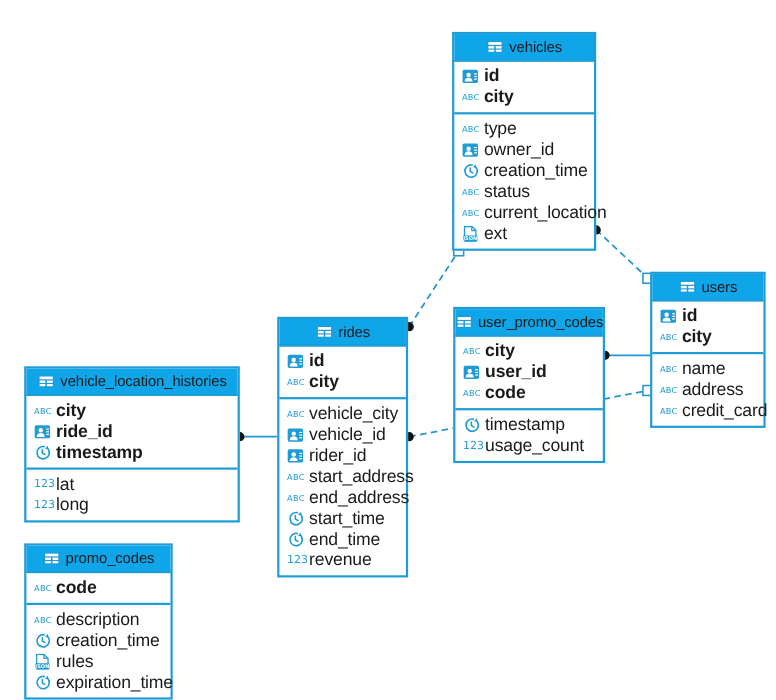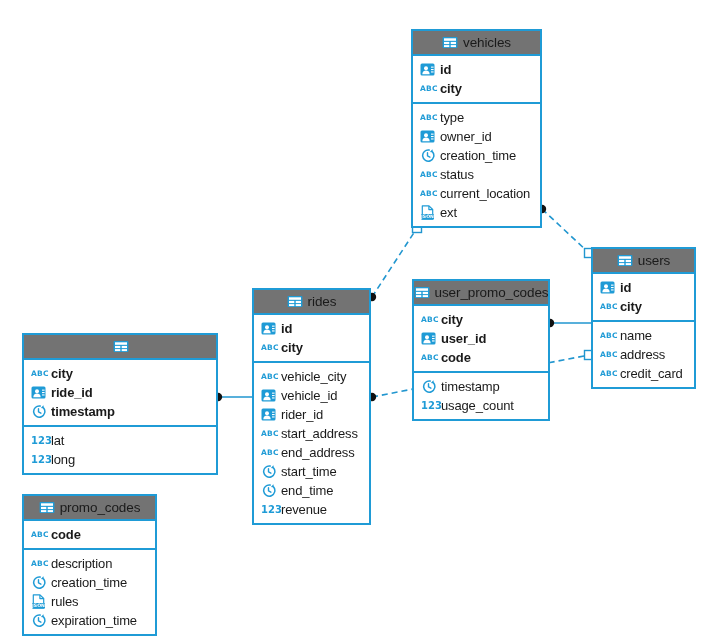--- a/index.html
+++ b/index.html
@@ -36,21 +36,21 @@
     z-index: 2;
   }
   .entity-header {
     box-sizing: border-box;
     height: 25px;
     display: flex;
     align-items: center;
     justify-content: center;
     gap: 6px;
     border-bottom: 2px solid #1f9bd6;
-    background: #737373;
+    background: #0ea5e9;
     padding: 0 6px;
   }
   .entity-title {
     font-size: 13.5px;
     color: #1a1a1a;
     white-space: nowrap;
     letter-spacing: -0.1px;
   }
   .field-group {
     padding: 4px 0 4px 0;
@@ -60,41 +60,41 @@
   }
   .field {
     display: flex;
     align-items: center;
     gap: 5px;
     height: 19px;
     padding: 0 6px 0 7px;
     white-space: nowrap;
   }
   .field-label {
-    font-size: 13px;
+    font-size: 16px;
     color: #1a1a1a;
     letter-spacing: -0.15px;
   }
   .keys .field-label {
     font-weight: bold;
   }
   .ico {
     width: 15px;
     height: 15px;
     flex: 0 0 15px;
     display: block;
   }
   .ico svg { display: block; }
   .txt-ico {
     width: 15px;
     height: 15px;
     flex: 0 0 15px;
     color: #1f9bd6;
     font-family: "DejaVu Sans", sans-serif;
-    font-weight: bold;
+    font-weight: normal;
     display: flex;
     align-items: center;
     justify-content: flex-start;
     line-height: 1;
   }
   .txt-abc { font-size: 7.5px; letter-spacing: 0.2px; }
   .txt-123 { font-size: 10px; letter-spacing: 0px; text-align: right; }
 </style>
 </head>
 <body>
@@ -412,20 +412,21 @@
         <span class="ico">
           <svg viewBox="0 0 16 15" width="16" height="15">
             <rect x="0.6" y="2.0" width="14.8" height="11.0" rx="0.8" fill="#1f9bd6"></rect>
             <rect x="2.0" y="3.3" width="12.0" height="2.5" fill="#ffffff"></rect>
             <rect x="2.0" y="6.9" width="5.3" height="2.2" fill="#ffffff"></rect>
             <rect x="8.7" y="6.9" width="5.3" height="2.2" fill="#ffffff"></rect>
             <rect x="2.0" y="10.1" width="5.3" height="2.0" fill="#ffffff"></rect>
             <rect x="8.7" y="10.1" width="5.3" height="2.0" fill="#ffffff"></rect>
           </svg>
         </span>
+        <span class="entity-title">vehicle_location_histories</span>
       </div>
       <div class="field-group keys">
         <div class="field">
           <span class="txt-ico txt-abc">ABC</span>
           <span class="field-label">city</span>
         </div>
         <div class="field">
           <span class="ico">
             <svg viewBox="0 0 15 15" width="15" height="15">
               <rect x="0.5" y="1.5" width="14" height="12" rx="1.5" fill="#1f9bd6"></rect>

